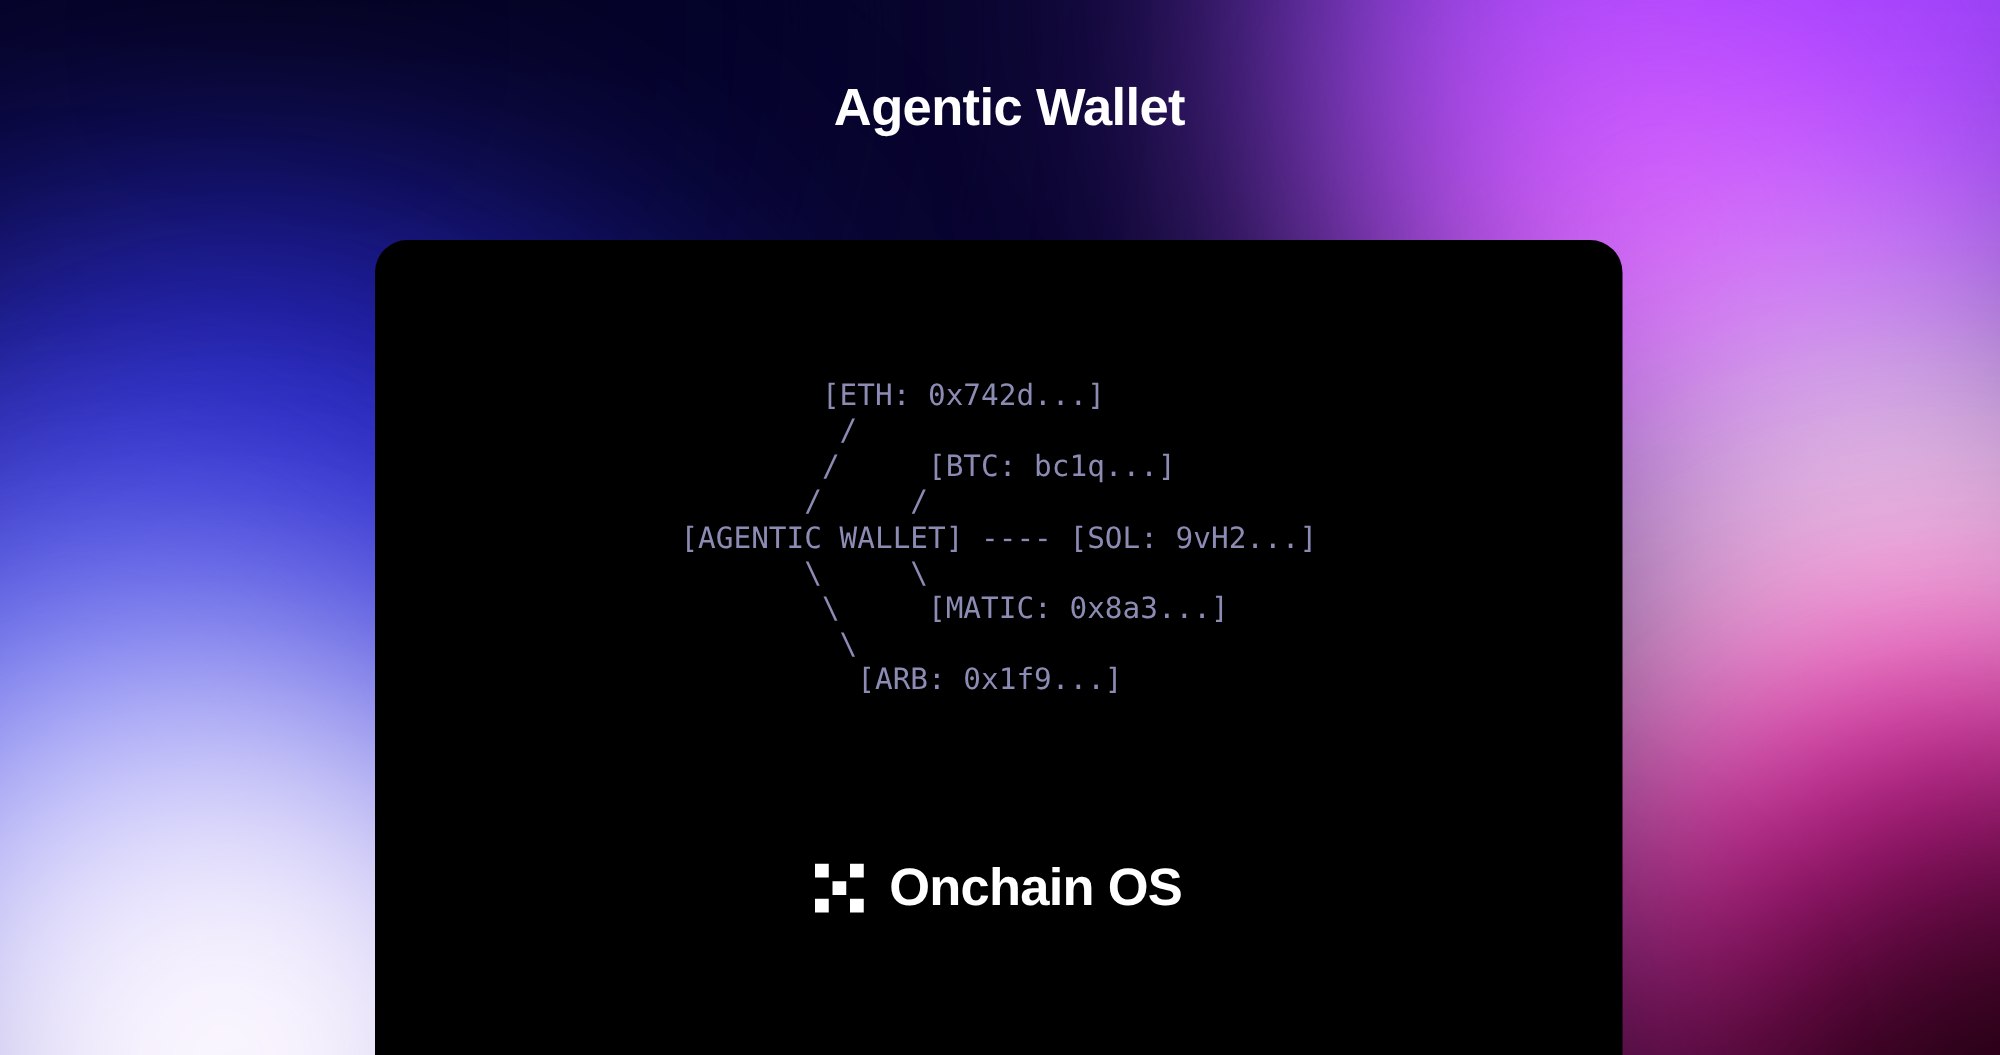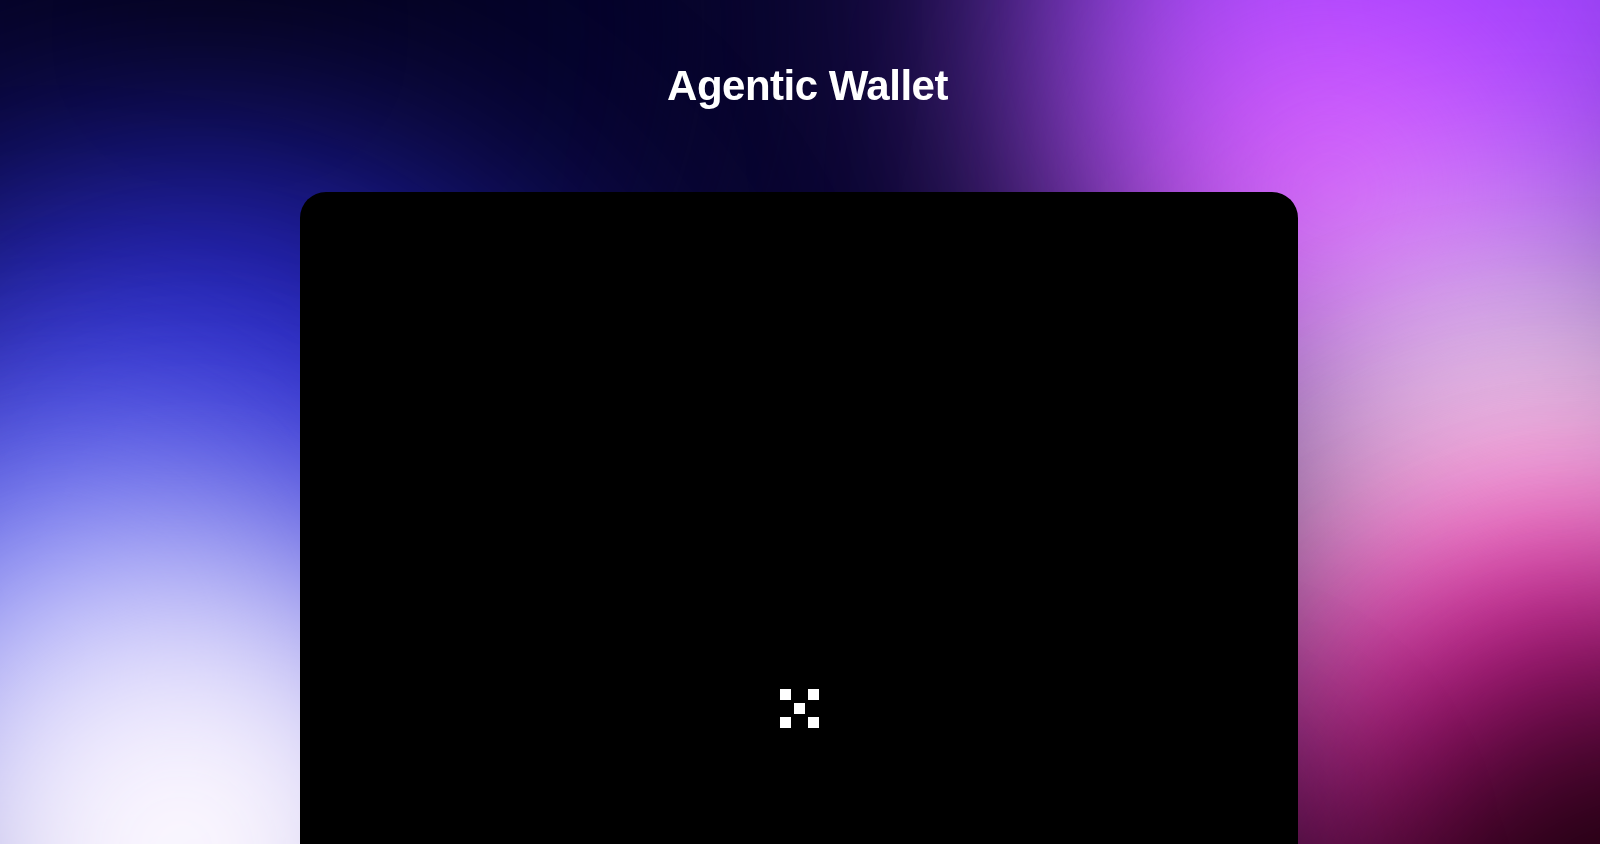--- a/index.html
+++ b/index.html
@@ -150,28 +150,40 @@
   <div class="blob b-white-r"></div>
   <div class="blob b-magenta"></div>
   <div class="blob b-maroon"></div>
   <div class="blob b-dark-bottom"></div>
 </div>
 
 <h1 id="title">Agentic Wallet</h1>
 
 <div id="card">
 
+  <div id="ascii">
+    <pre>        [ETH: 0x742d...]
+         /
+        /     [BTC: bc1q...]
+       /     /
+[AGENTIC WALLET] ---- [SOL: 9vH2...]
+       \     \
+        \     [MATIC: 0x8a3...]
+         \
+          [ARB: 0x1f9...]</pre>
+  </div>
 
   <div id="brand">
     <span id="mark">
       <i class="on"></i>
         <i></i>
         <i class="on"></i>
       <i></i>
         <i class="on"></i>
         <i></i>
       <i class="on"></i>
         <i></i>
         <i class="on"></i>
     </span>
+    <span id="brand-name">Onchain OS</span>
   </div>
 
 </div>
 
 </body></html>

